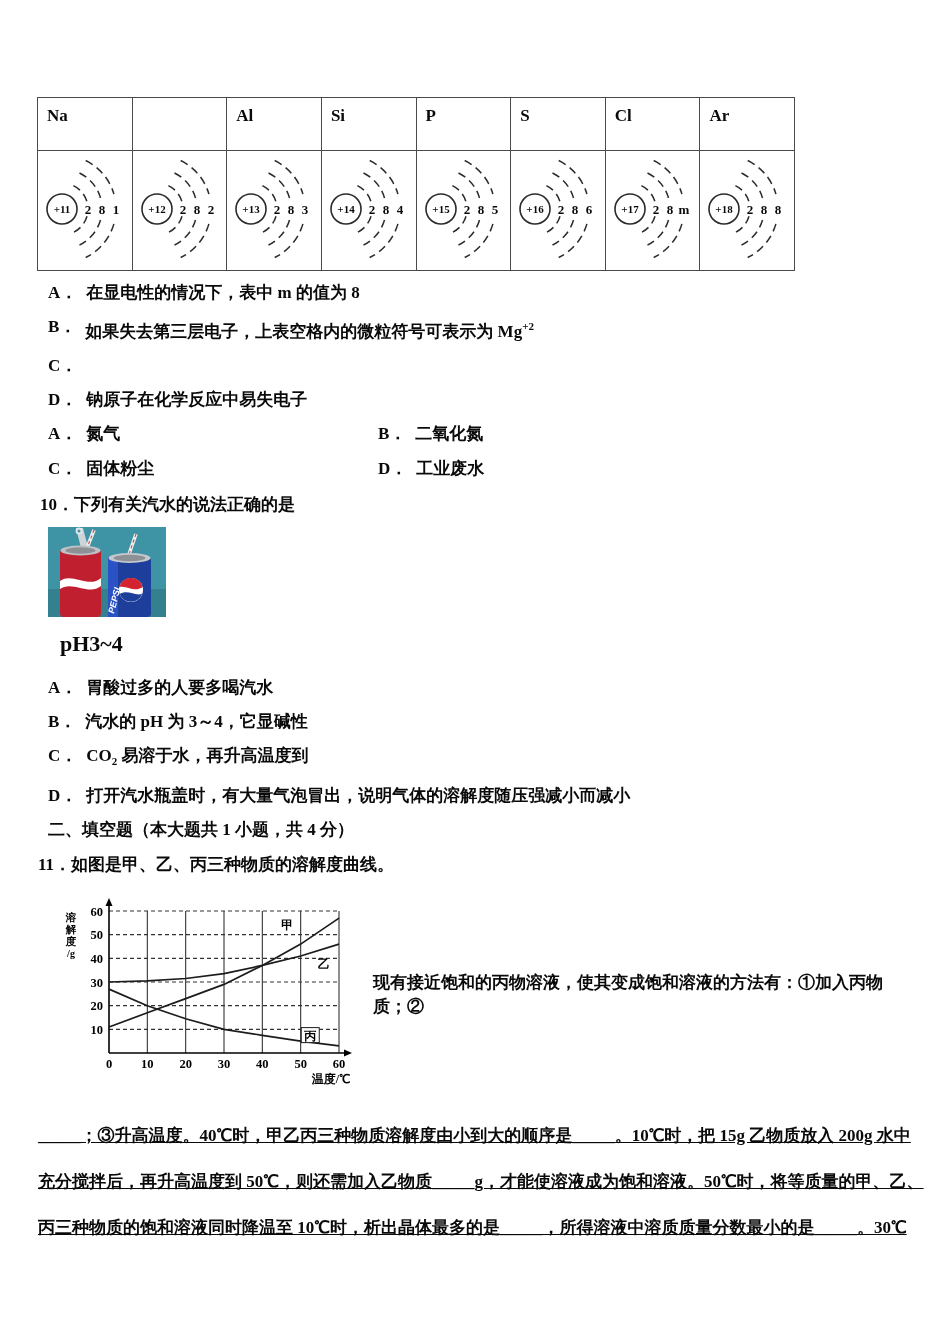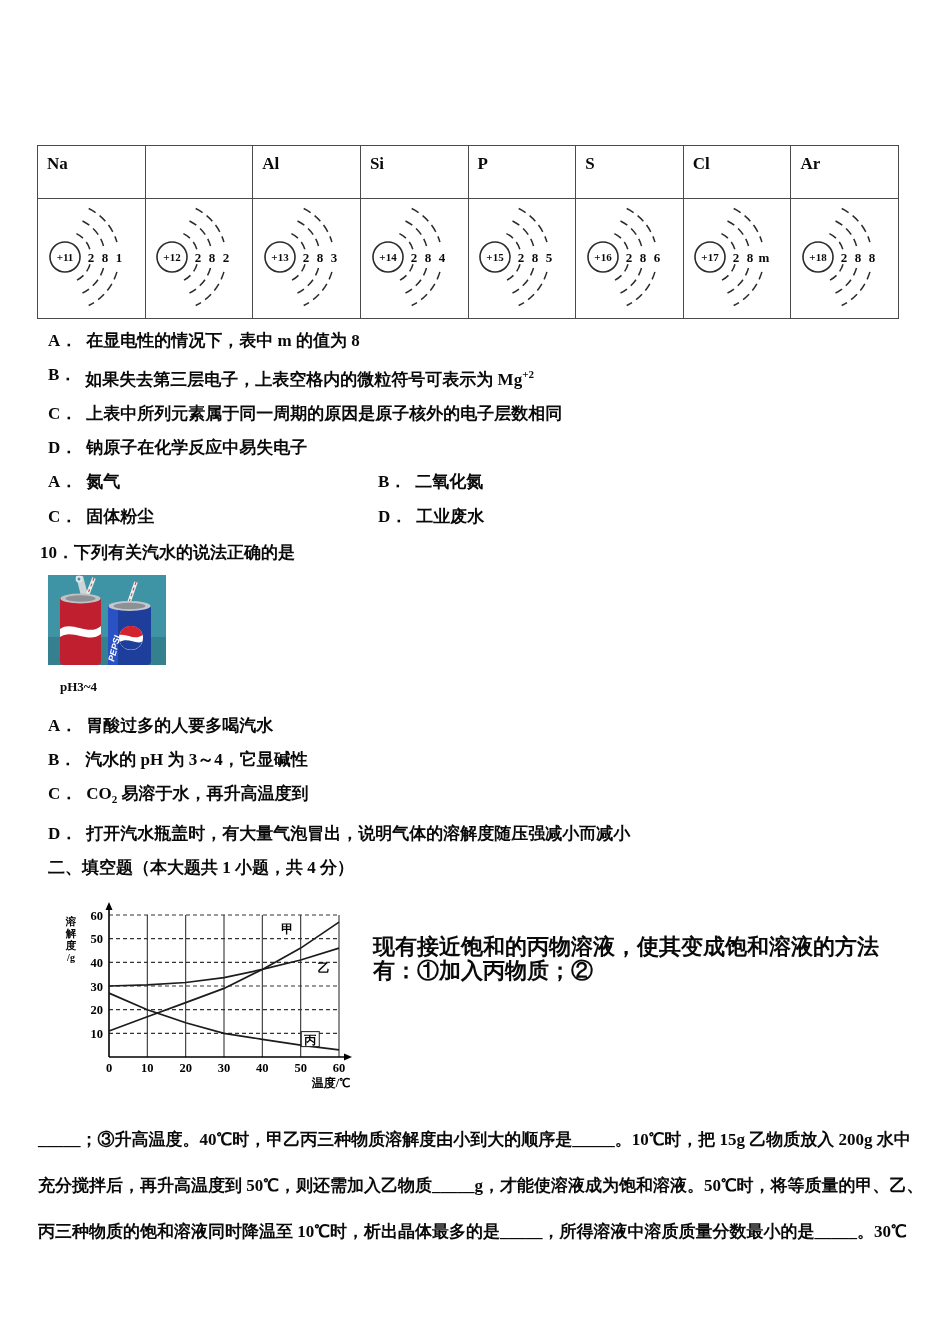--- a/index.html
+++ b/index.html
@@ -1,46 +1,46 @@
 <!DOCTYPE html>
 <html><head>
 <meta charset="utf-8">
 <style>
   html,body{margin:0;padding:0;background:#fff;}
   body{width:950px;height:1344px;overflow:hidden;color:#0a0a0a;
        font-family:"Liberation Serif", serif;}
   .page{box-sizing:border-box;width:950px;height:1344px;padding:97px 42px 0 37px;position:relative;}
 
   
-  table.element-table{border-collapse:collapse;width:862px;table-layout:fixed;margin-top:48px;}
+  table.element-table{border-collapse:collapse;width:758px;table-layout:fixed;}
   table.element-table td{border:1.6px solid #4a4a4a;}
   tr.hdr td{height:44px;font-size:17px;font-weight:bold;vertical-align:top;padding:8px 0 0 9px;}
   tr.atoms td{height:119px;text-align:right;vertical-align:middle;padding:0;}
 
   
   .optlist{margin-top:11px;}
   .opt{display:flex;align-items:flex-start;padding-left:11px;margin-bottom:13px;
        font-size:17px;font-weight:bold;line-height:21px;}
   .opt .opt-label{margin-right:9px;white-space:nowrap;}
   sup{font-size:11px;vertical-align:super;}
   sub{font-size:11px;vertical-align:sub;}
 
   .qline{font-size:17px;font-weight:bold;line-height:21px;margin:13px 0 12px 3px;}
   .grid2{display:grid;grid-template-columns:330px auto;row-gap:14px;margin-top:13px;}
   .grid2 .opt{margin-bottom:0;}
 
   .soda-wrap{margin:10px 0 0 11px;}
-  .ph-caption{font-size:13px;font-weight:bold;margin:10px 0 0 23px;}
+  .ph-caption{font-size:22px;font-weight:bold;margin:10px 0 0 23px;}
 
   .section-h{font-size:17px;font-weight:bold;margin:12px 0 12px 11px;line-height:22px;}
 
   .chart-row{display:flex;margin:20px 0 0 20px;}
-  .chart-side{font-size:22px;font-weight:bold;margin:36px 0 0 14px;width:580px;line-height:24px;}
-
-  .fill-para{margin:16px 0 0 1px;}
+  .chart-side{font-size:17px;font-weight:bold;margin:76px 0 0 14px;width:580px;line-height:24px;}
+
+  .fill-para{margin:16px 0 0 1px;text-decoration:underline;}
   .fill-para .pline{font-size:17px;font-weight:bold;line-height:46px;white-space:nowrap;}
 </style>
 </head>
 <body>
 
 <div class="page">
 
   <table class="element-table">
     <tbody>
         <tr class="hdr">
@@ -166,21 +166,20 @@
     <div class="opt">
       <span class="opt-label">A．</span>
       <span class="opt-text">在显电性的情况下，表中 m 的值为 8</span>
     </div>
     <div class="opt">
       <span class="opt-label">B．</span>
       <span class="opt-text"><span>如果失去第三层电子，上表空格内的微粒符号可表示为 Mg</span><sup>+2</sup></span>
     </div>
     <div class="opt">
       <span class="opt-label">C．</span>
-      <span class="opt-text">上表中所列元素属于同一周期的原因是原子核外的电子层数相同</span>
     </div>
     <div class="opt">
       <span class="opt-label">D．</span>
       <span class="opt-text">钠原子在化学反应中易失电子</span>
     </div>
   </div>
 
   <div class="grid2">
     <div class="opt">
       <span class="opt-label">A．</span>
@@ -246,20 +245,21 @@
       <span class="opt-label">C．</span>
       <span class="opt-text"><span>CO</span><sub>2</sub><span> 易溶于水，再升高温度到</span></span>
     </div>
     <div class="opt">
       <span class="opt-label">D．</span>
       <span class="opt-text">打开汽水瓶盖时，有大量气泡冒出，说明气体的溶解度随压强减小而减小</span>
     </div>
   </div>
 
   <div class="section-h">二、填空题（本大题共 1 小题，共 4 分）</div>
+  <div class="qline" style="margin-left:1px;">11．如图是甲、乙、丙三种物质的溶解度曲线。</div>
 
   <div class="chart-row">
     <div id="chart-host"><svg width="302" height="198" viewBox="0 0 302 198">
           <line x1="90.33333333333334" y1="158" x2="90.33333333333334" y2="16" stroke="#333" stroke-width="1.1"></line>
           <line x1="128.66666666666669" y1="158" x2="128.66666666666669" y2="16" stroke="#333" stroke-width="1.1"></line>
           <line x1="167" y1="158" x2="167" y2="16" stroke="#333" stroke-width="1.1"></line>
           <line x1="205.33333333333334" y1="158" x2="205.33333333333334" y2="16" stroke="#333" stroke-width="1.1"></line>
           <line x1="243.66666666666666" y1="158" x2="243.66666666666666" y2="16" stroke="#333" stroke-width="1.1"></line>
           <line x1="282" y1="158" x2="282" y2="16" stroke="#333" stroke-width="1.1"></line>
           <line x1="52" y1="134.33333333333334" x2="282" y2="134.33333333333334" stroke="#333" stroke-width="1.1" stroke-dasharray="4 3"></line>

